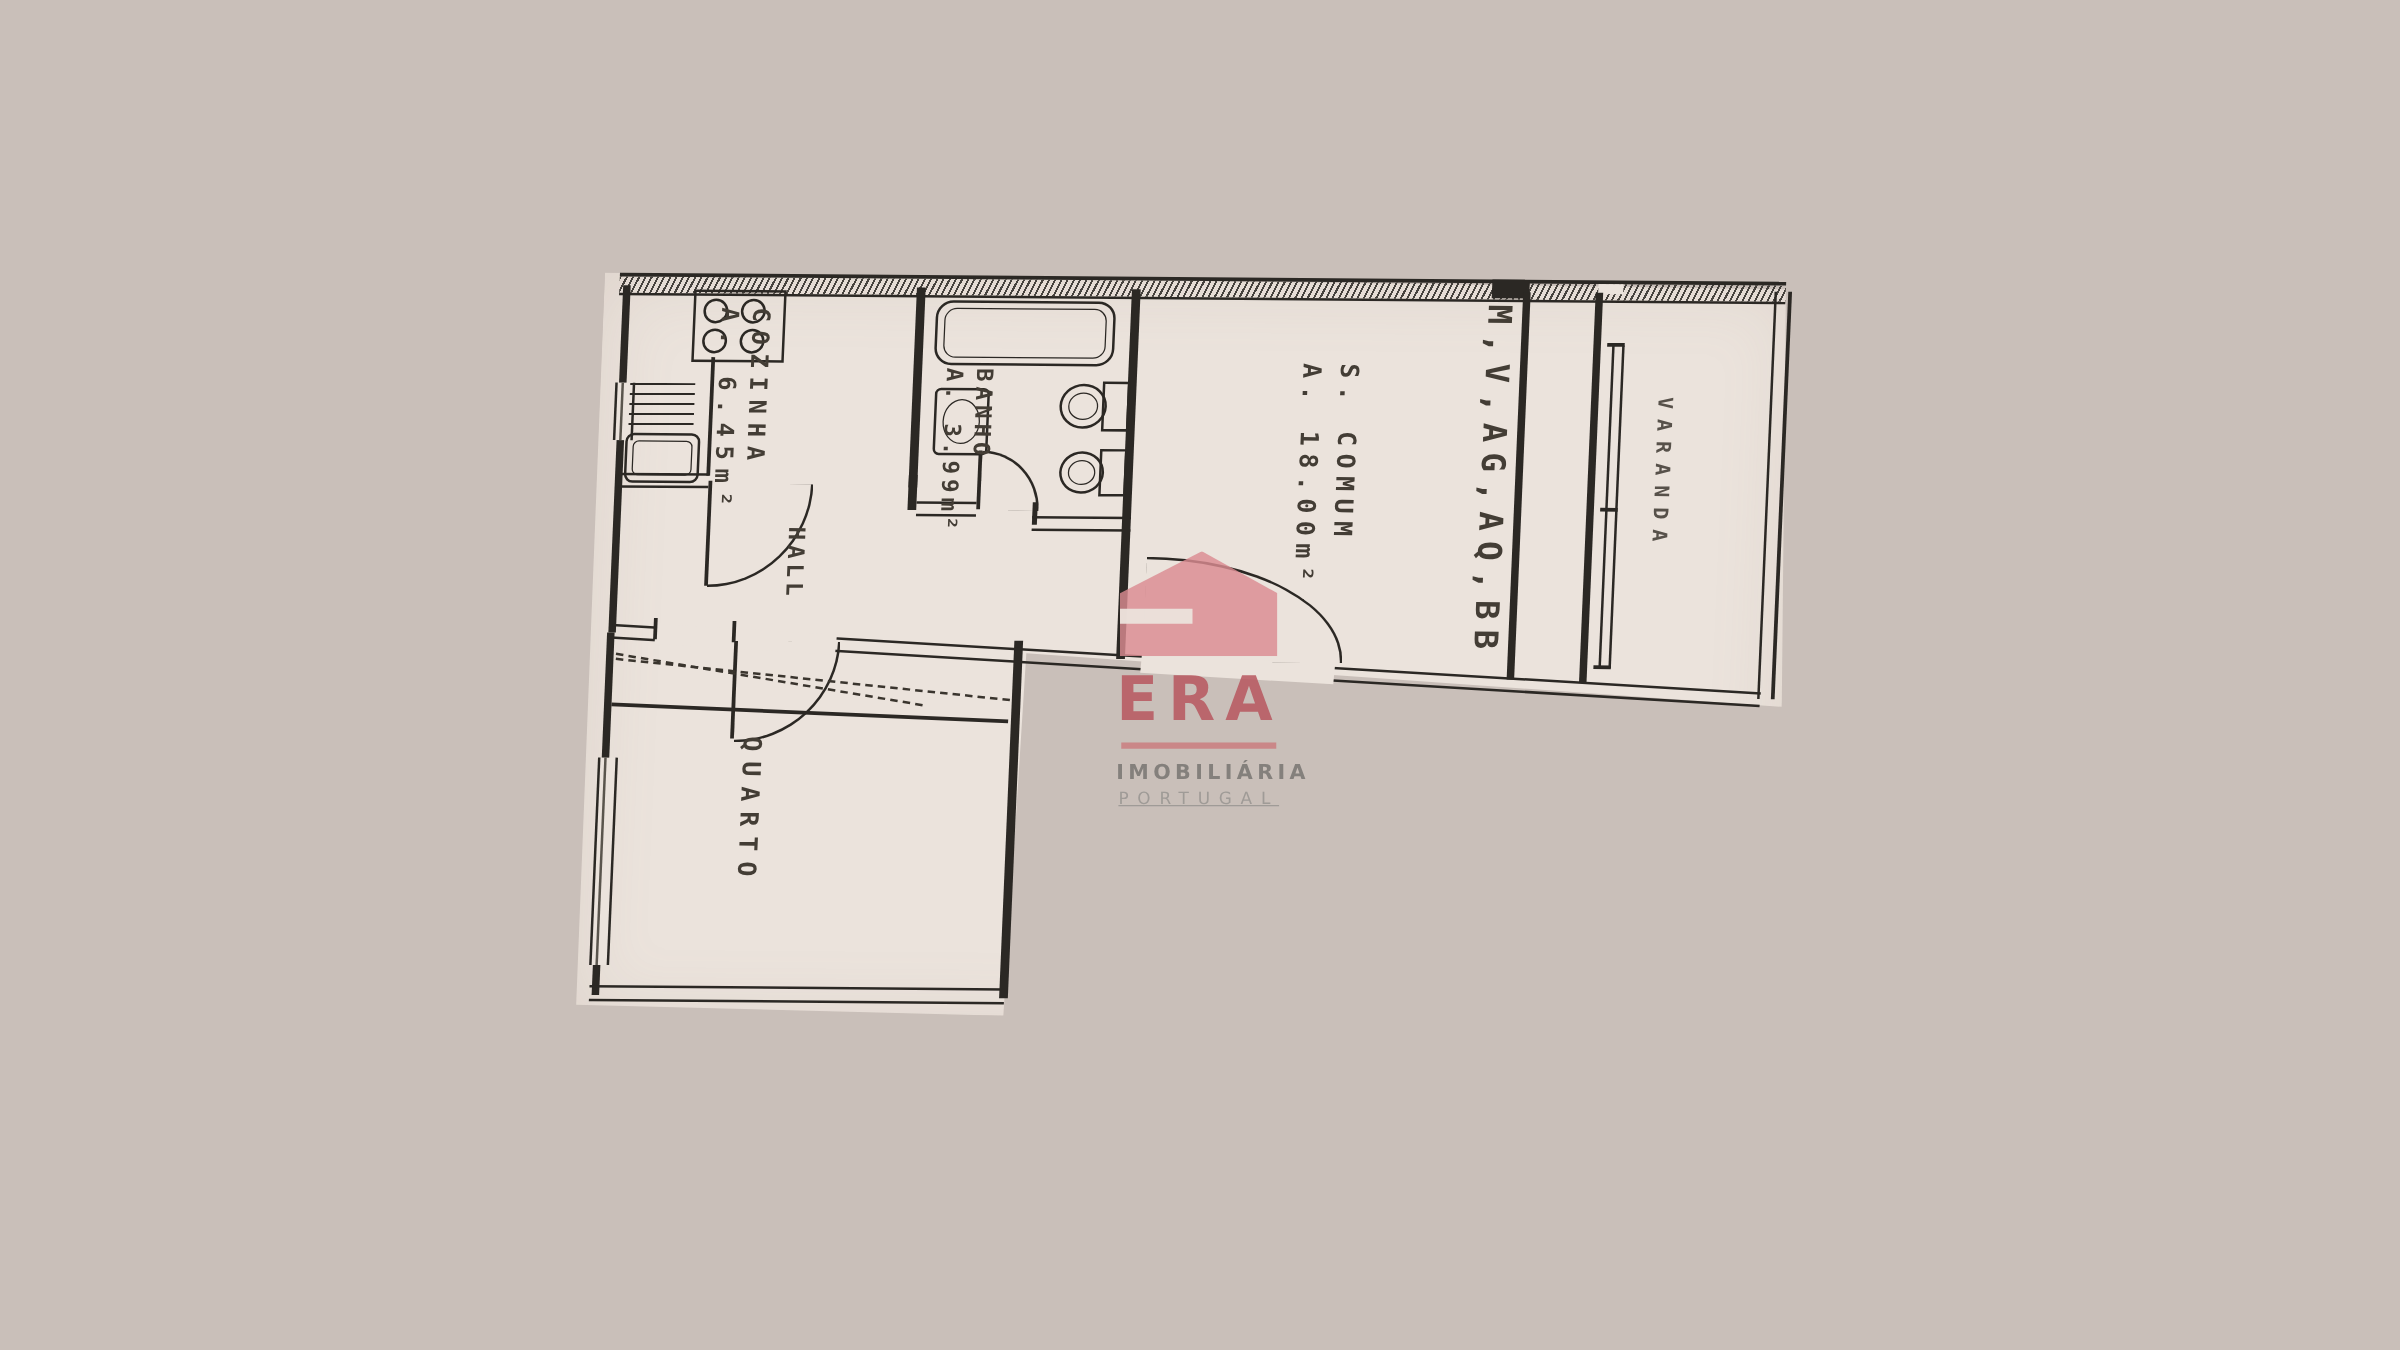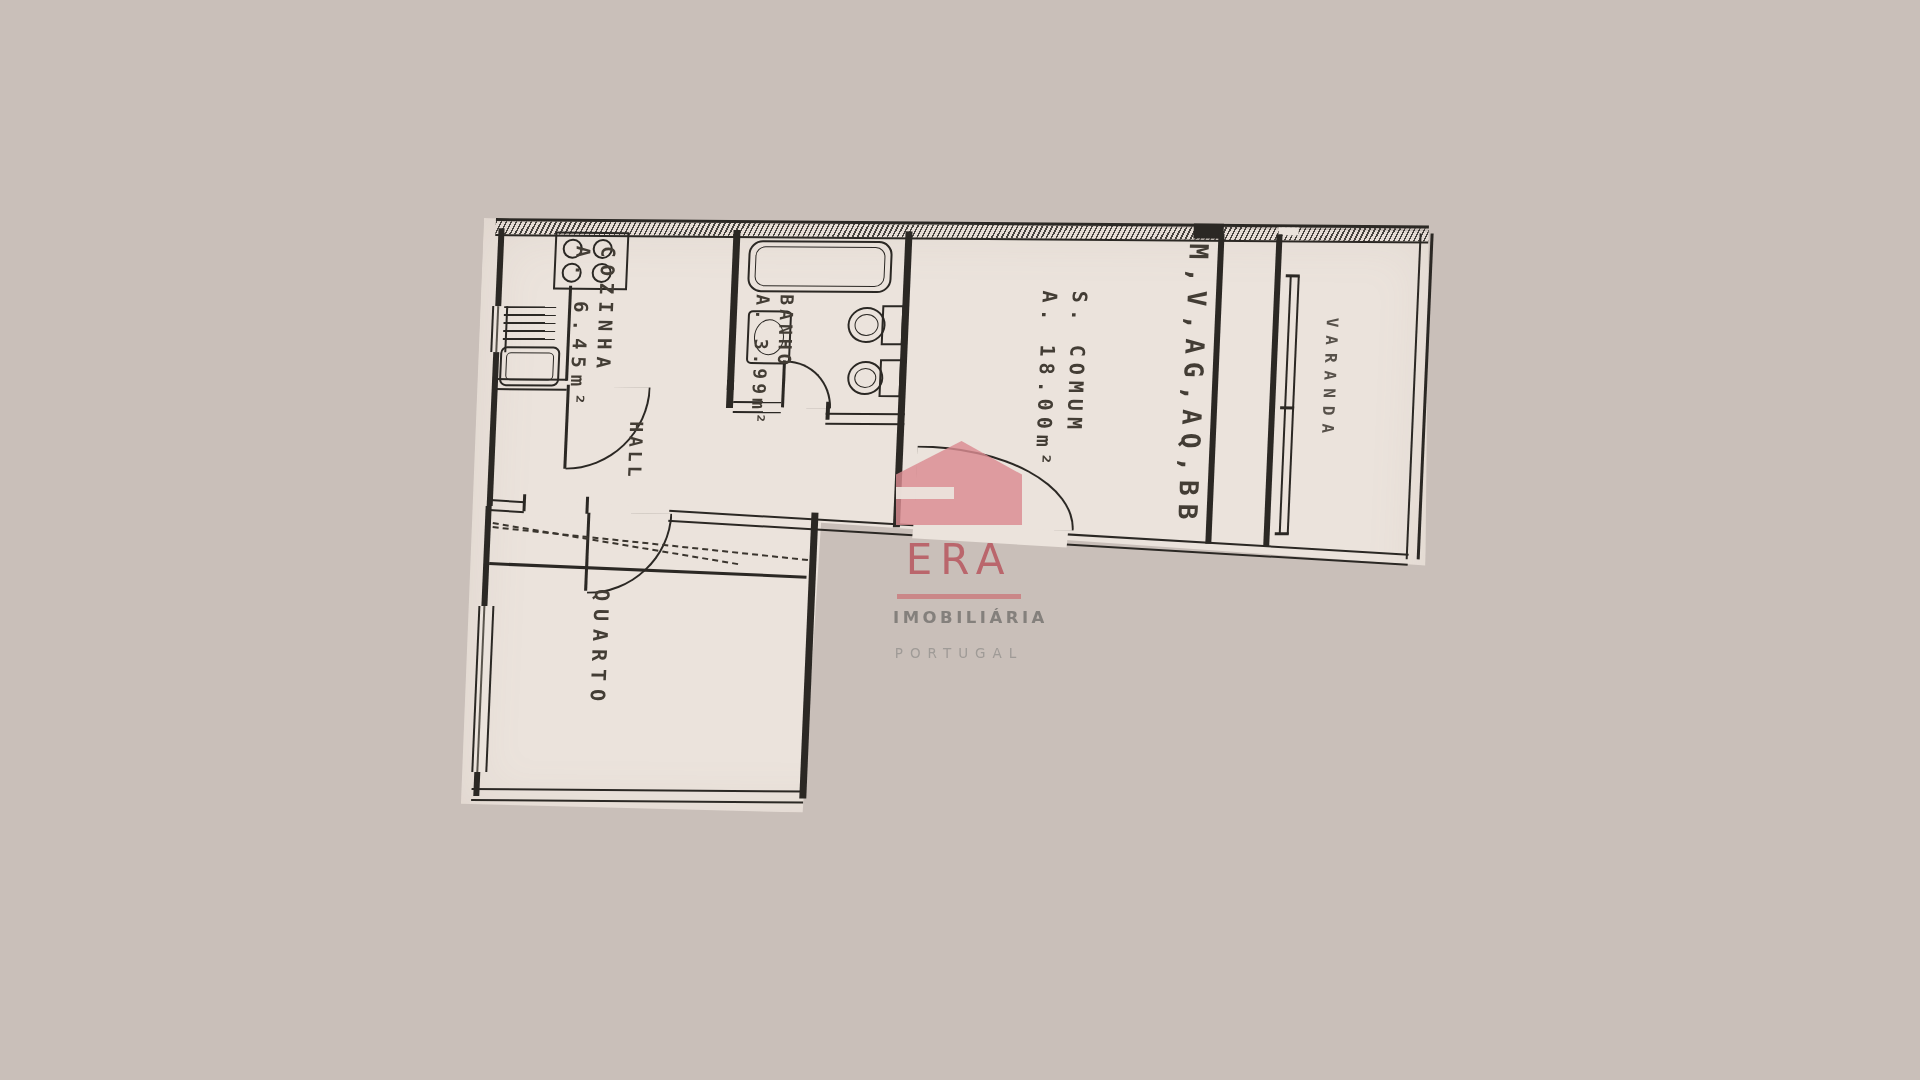--- a/index.html
+++ b/index.html
@@ -31,24 +31,24 @@
   .lbl span{display:block;}
   
   #watermark{position:absolute;left:893px;top:441px;width:132px;text-align:center;z-index:5;}
   #wm-house{
     width:126px;height:84px;margin:0 auto;
     background:rgba(219,139,145,.82);
     clip-path:polygon(52% 0,100% 40%,100% 100%,0 100%,0 40%);
     position:relative;
   }
   #wm-slot{position:absolute;left:0;top:46px;width:58px;height:12px;background:rgba(235,227,220,.95);}
-  #wm-era{font-weight:normal;font-size:42px;line-height:50px;letter-spacing:8px;color:rgba(183,86,94,.85);margin-top:10px;}
+  #wm-era{font-weight:bold;font-size:49px;line-height:50px;letter-spacing:8px;color:rgba(183,86,94,.85);margin-top:10px;}
   #wm-bar{width:124px;height:5px;margin:9px auto 9px;background:rgba(202,111,116,.7);}
   #wm-imo{font-weight:bold;font-size:16.5px;letter-spacing:3.5px;color:rgba(124,121,118,.9);}
-  #wm-pt{font-size:13.5px;letter-spacing:7px;color:rgba(152,148,144,.85);margin-top:18px;}
+  #wm-pt{font-size:13.5px;letter-spacing:7px;color:rgba(152,148,144,.85);margin-top:4px;text-decoration:underline;}
 </style>
 </head>
 <body>
 
 <div id="plan">
   <div id="paper"></div>
 
   <div class="w" style="left:14px;top:0;width:933px;height:13px;background:repeating-linear-gradient(115deg,rgba(43,40,36,.85) 0 1.5px,rgba(235,227,220,0) 1.5px 4.5px);border-top:3px solid #2b2824;border-bottom:2px solid #2b2824;"></div>
   <div class="w" style="left:712px;top:0;width:30px;height:15px;"></div>
   <div class="gap" style="left:797px;top:3px;width:20px;height:8px;"></div>

